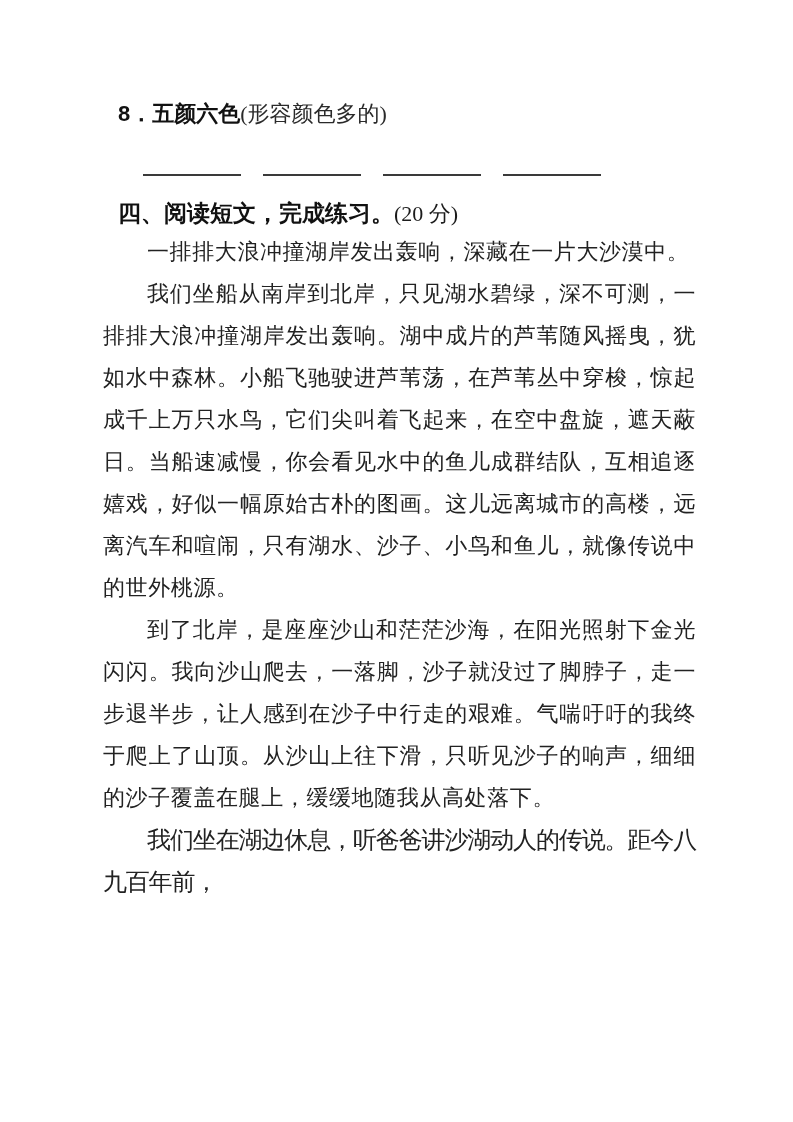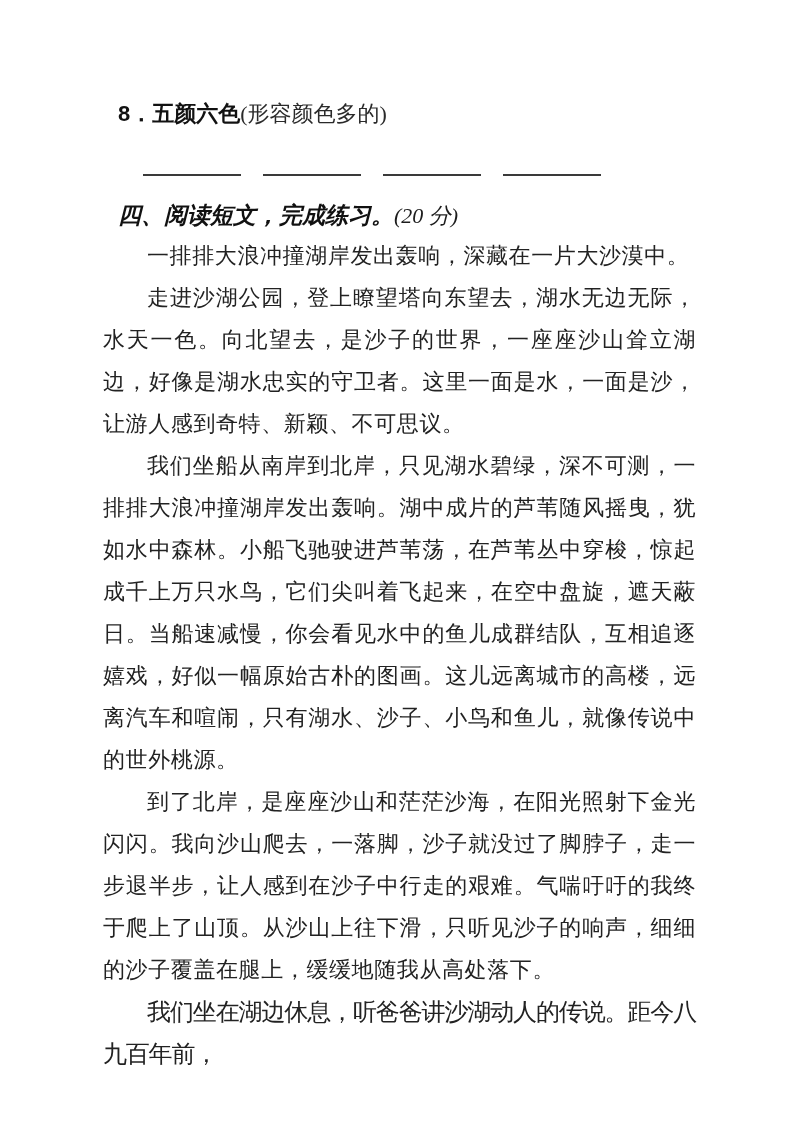--- a/index.html
+++ b/index.html
@@ -52,24 +52,23 @@
     margin-right: 18px;
     border-bottom: 2px solid #3a3a3a;
   }
   
   .section-heading {
     margin-top: 22px;
     padding-left: 15px;
     font-family: "Liberation Sans", sans-serif;
     font-size: 23px;
     font-weight: bold;
-    line-height: 31px;
+    line-height: 26px;
     color: #111111;
     white-space: nowrap;
-    font-style: italic;
   }
   .section-score {
     font-family: "Liberation Serif", serif;
     font-weight: normal;
     font-size: 22px;
     color: #1c1c1c;
   }
   
   .passage-title {
     margin-top: 10px;
@@ -115,19 +114,18 @@
     <span class="blank"></span>
   </div>
 
   <div class="section-heading">
     <span>四、阅读短文，完成练习。</span><span class="section-score">(20 分)</span>
   </div>
 
 
   <div class="passage-body">
     <p class="para">一排排大浪冲撞湖岸发出轰响，深藏在一片大沙漠中。</p>
-    <p class="para">走进沙湖公园，登上瞭望塔向东望去，湖水无边无际，水天一色。向北望去，是沙子的世界，一座座沙山耸立湖边，好像是湖水忠实的守卫者。这里一面是水，一面是沙，让游人感到奇特、新颖、不可思议。</p>
     <p class="para">我们坐船从南岸到北岸，只见湖水碧绿，深不可测，一排排大浪冲撞湖岸发出轰响。湖中成片的芦苇随风摇曳，犹如水中森林。小船飞驰驶进芦苇荡，在芦苇丛中穿梭，惊起成千上万只水鸟，它们尖叫着飞起来，在空中盘旋，遮天蔽日。当船速减慢，你会看见水中的鱼儿成群结队，互相追逐嬉戏，好似一幅原始古朴的图画。这儿远离城市的高楼，远离汽车和喧闹，只有湖水、沙子、小鸟和鱼儿，就像传说中的世外桃源。</p>
     <p class="para">到了北岸，是座座沙山和茫茫沙海，在阳光照射下金光闪闪。我向沙山爬去，一落脚，沙子就没过了脚脖子，走一步退半步，让人感到在沙子中行走的艰难。气喘吁吁的我终于爬上了山顶。从沙山上往下滑，只听见沙子的响声，细细的沙子覆盖在腿上，缓缓地随我从高处落下。</p>
     <p class="para tight">我们坐在湖边休息，听爸爸讲沙湖动人的传说。距今八九百年前，</p>
   </div>
 
 </div>
 
 </body></html>

